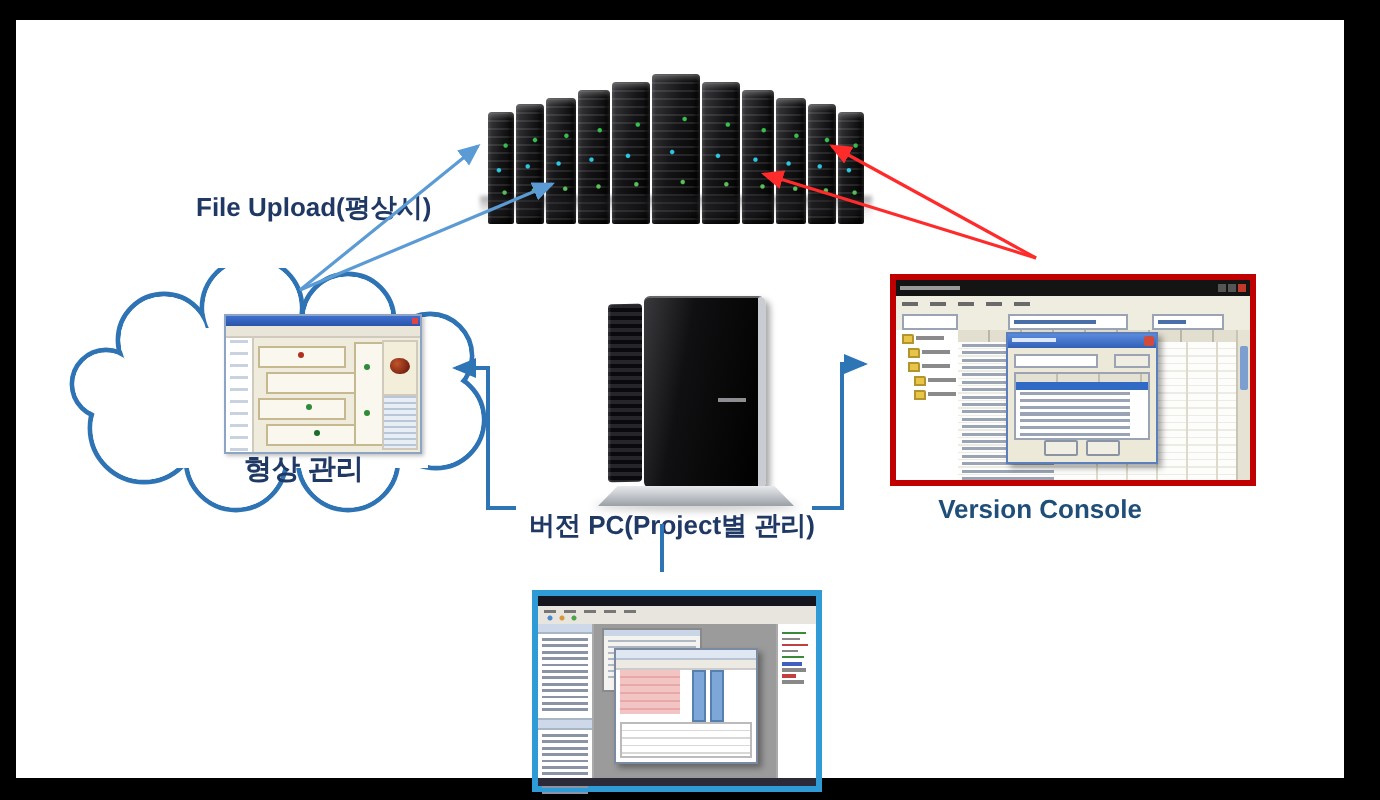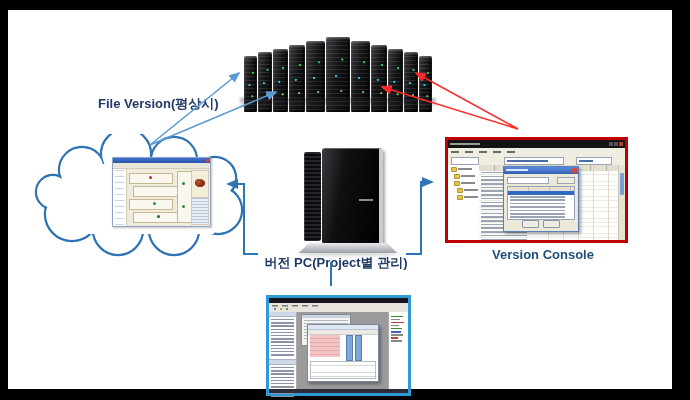--- a/index.html
+++ b/index.html
@@ -349,23 +349,24 @@
       <div class="code" style="width:8px;background:#888"></div>
       <div class="code" style="width:11px;background:#3a8a3a"></div>
       <div class="code" style="width:10px;background:#4060c0"></div>
       <div class="code" style="width:12px;background:#888"></div>
       <div class="code" style="width:7px;background:#c04040"></div>
       <div class="code" style="width:11px;background:#888"></div>
     </div>
     <div class="status"></div>
   </div>
 
-  <div class="lbl" style="left:90px;top:87px">File Version(평상시)</div>
+  <div class="lbl" style="left:90px;top:87px">File Upload(평상시)</div>
+  <div class="lbl" style="left:64px;top:217px;width:160px;font-size:14px">형상 관리</div>
   <div class="lbl" style="left:248px;top:246px;width:160px">버전 PC(Project별 관리)</div>
-  <div class="lbl" style="left:455px;top:238px;width:160px;color:#1F4E79">Version Console</div>
+  <div class="lbl" style="left:432px;top:238px;width:160px;color:#1F4E79">Version Console</div>
 </div>
 
 <svg class="overlay" width="690" height="400" viewBox="0 0 690 400">
   <defs>
     <marker id="ab" markerWidth="8" markerHeight="8" refX="6" refY="3" orient="auto">
       <path d="M0,0 L7,3 L0,6 Z" fill="#5B9BD5"></path>
     </marker>
     <marker id="ar" markerWidth="8" markerHeight="8" refX="6" refY="3" orient="auto">
       <path d="M0,0 L7,3 L0,6 Z" fill="#FF2A2A"></path>
     </marker>

